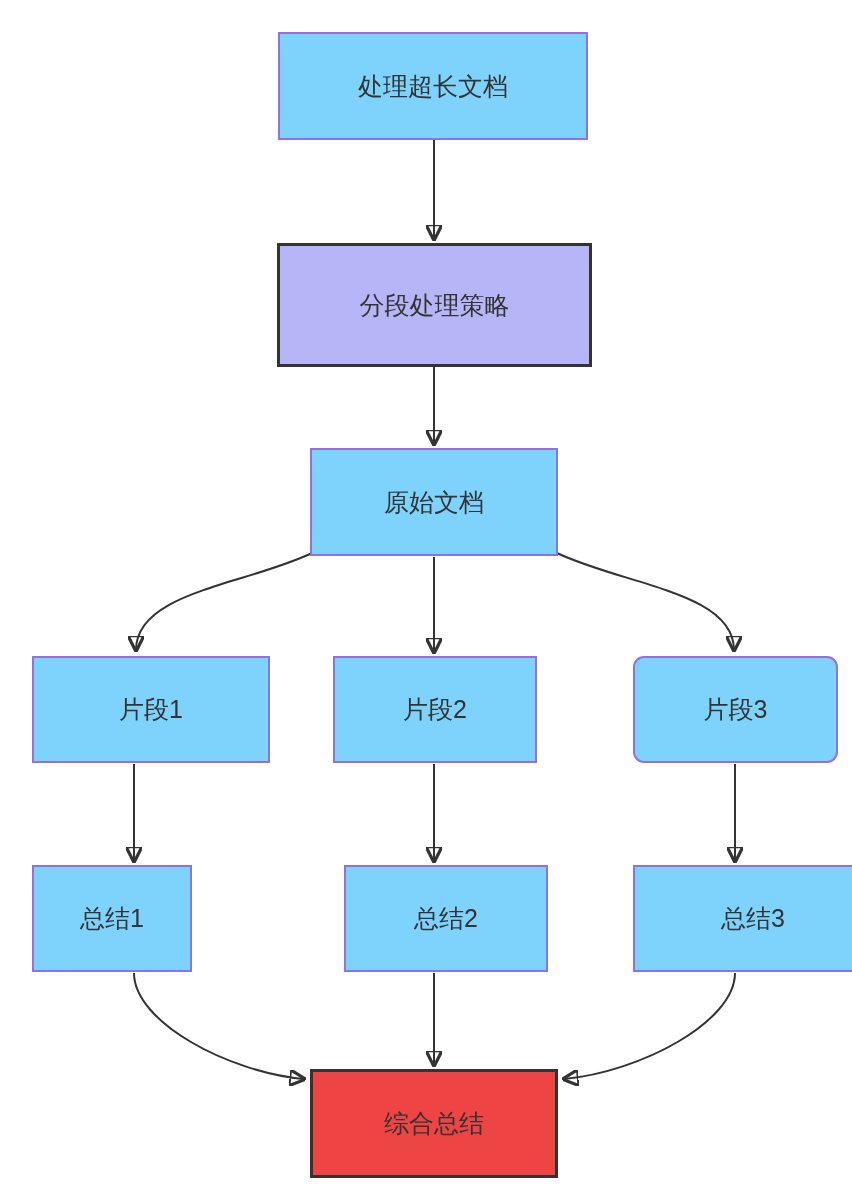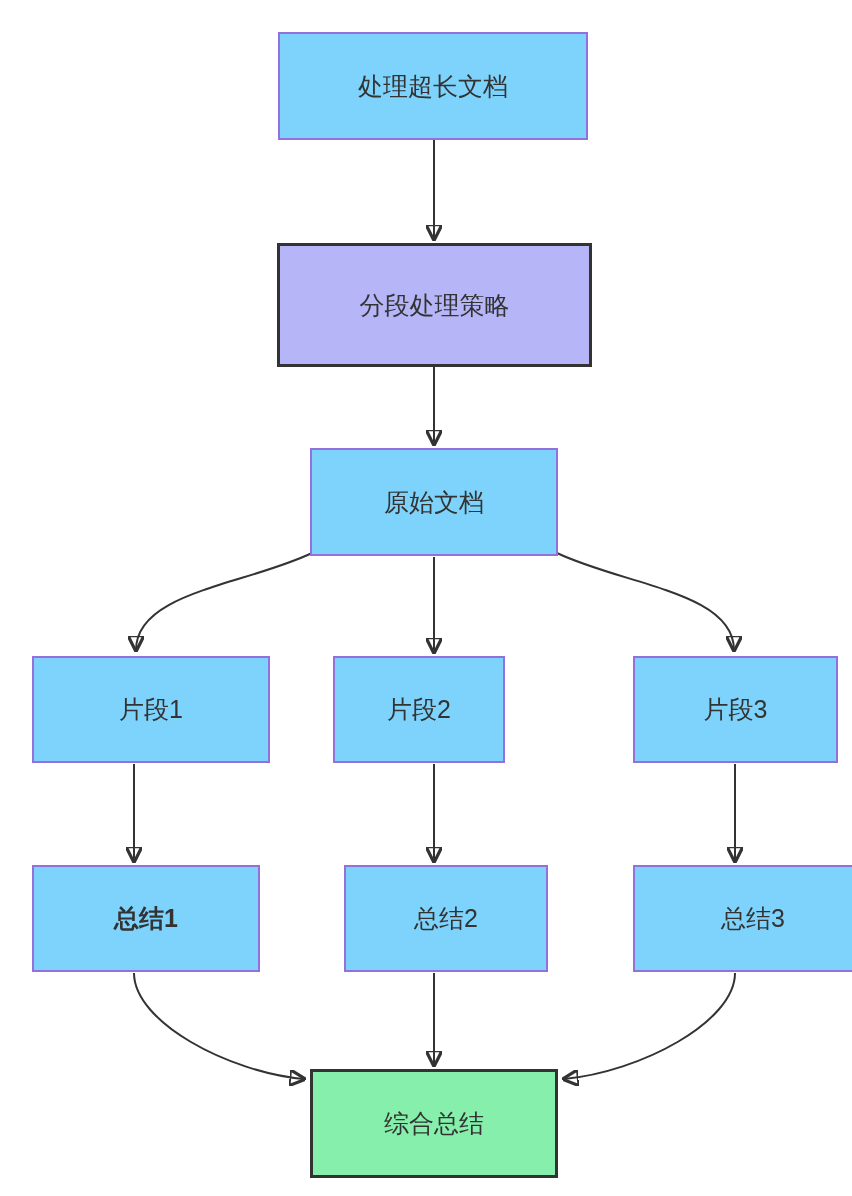--- a/index.html
+++ b/index.html
@@ -34,21 +34,21 @@
   }
   .node.light {
     background: #7dd3fc;
     border: 2px solid #9370DB;
   }
   .node.highlight {
     background: #B5B5F7;
     border: 3.5px solid #333333;
   }
   .node.green {
-    background: #86efac;
+    background: #ef4444;
     border: 3.5px solid #333333;
   }
 </style>
 </head>
 <body>
 
 <div class="canvas">
 
   <svg class="edges" viewBox="0 0 852 1196" xmlns="http://www.w3.org/2000/svg">
     <defs>
@@ -82,29 +82,29 @@
   </div>
 
   <div class="node light" style="left:310px; top:448px; width:248px; height:108px;">
     <span>原始文档</span>
   </div>
 
   <div class="node light" style="left:32px; top:656px; width:238px; height:107px;">
     <span>片段1</span>
   </div>
 
-  <div class="node light" style="left:333px; top:656px; width:172px; height:107px;">
+  <div class="node light" style="left:333px; top:656px; width:204px; height:107px;">
     <span>片段2</span>
   </div>
 
-  <div class="node light" style="left:633px; top:656px; width:205px; height:107px;">
+  <div class="node light" style="left:633px; top:656px; width:205px; height:107px;border-radius:11px;">
     <span>片段3</span>
   </div>
 
-  <div class="node light" style="left:32px; top:865px; width:228px; height:107px;font-weight:bold;">
+  <div class="node light" style="left:32px; top:865px; width:160px; height:107px;">
     <span>总结1</span>
   </div>
 
   <div class="node light" style="left:344px; top:865px; width:204px; height:107px;">
     <span>总结2</span>
   </div>
 
   <div class="node light" style="left:633px; top:865px; width:240px; height:107px;">
     <span>总结3</span>
   </div>

